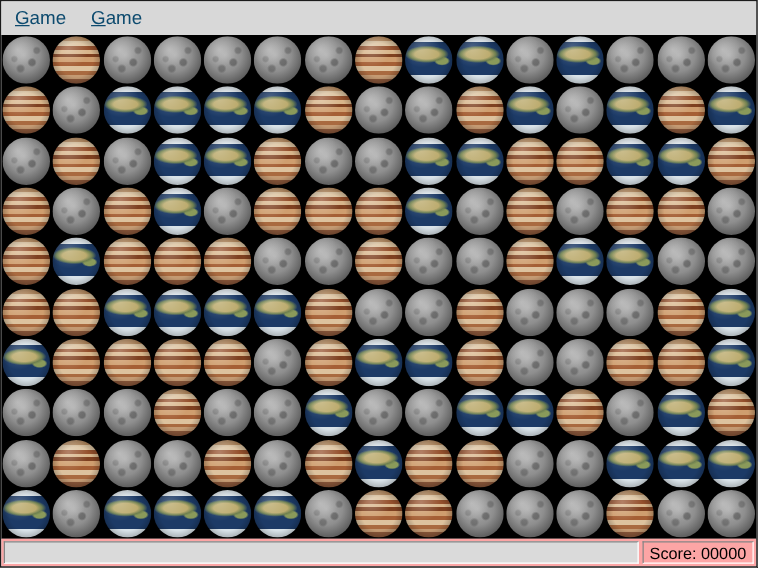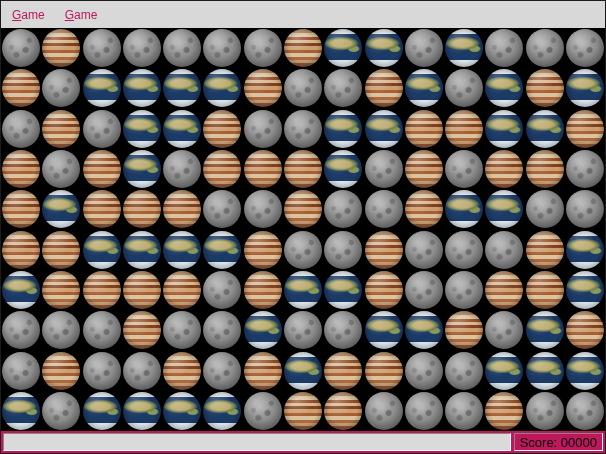--- a/index.html
+++ b/index.html
@@ -15,21 +15,21 @@
   }
 
   
   .menubar {
     height: 27px; flex: 0 0 27px;
     background: #d8d8d8;
     display: flex; align-items: center;
     padding-left: 1px;
   }
   .menu-item {
-    font-size: 12px; color: #be185d;
+    font-size: 15px; color: #0c4a6e;
     padding: 4px 10px;
     cursor: default;
   }
   .menu-item::first-letter { text-decoration: underline; }
 
   
   .board {
     flex: 1 1 auto;
     background: #000;
     display: grid;
@@ -72,21 +72,21 @@
       radial-gradient(circle at 34% 26%, rgba(255,255,255,.22), rgba(255,255,255,0) 40%),
       radial-gradient(ellipse 66% 26% at 46% 38%, #bcab6e 0 38%, #6f8050 56%, rgba(0,0,0,0) 70%),
       radial-gradient(ellipse 24% 14% at 78% 52%, #8a9a5a 0 50%, rgba(0,0,0,0) 70%),
       radial-gradient(circle at 50% 50%, rgba(0,0,0,0) 50%, rgba(0,0,0,.45) 96%),
       linear-gradient(180deg, #e2eaef 0px, #e2eaef 5px, #1c3a66 5px, #1c3a66 31px, #d8e2e8 31px, #d8e2e8 38px);
   }
 
   
   .statusbar {
     height: 22px; flex: 0 0 22px;
-    background: #be185d;
+    background: #fca5a5;
     display: flex; align-items: stretch;
     padding: 2px; gap: 3px;
   }
   .status-message {
     flex: 1 1 auto;
     background: #dadada;
     border: 1px solid;
     border-color: #858585 #ffffff #ffffff #858585;
   }
   .status-score {

